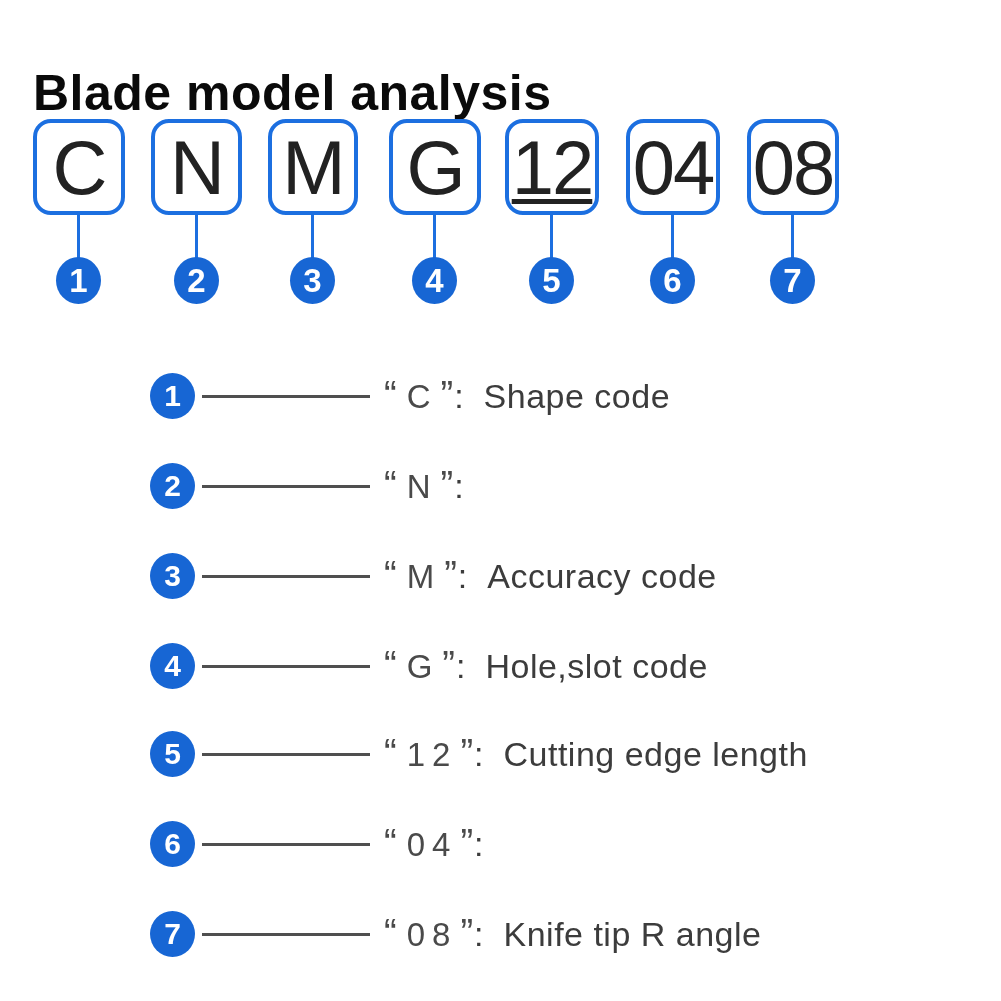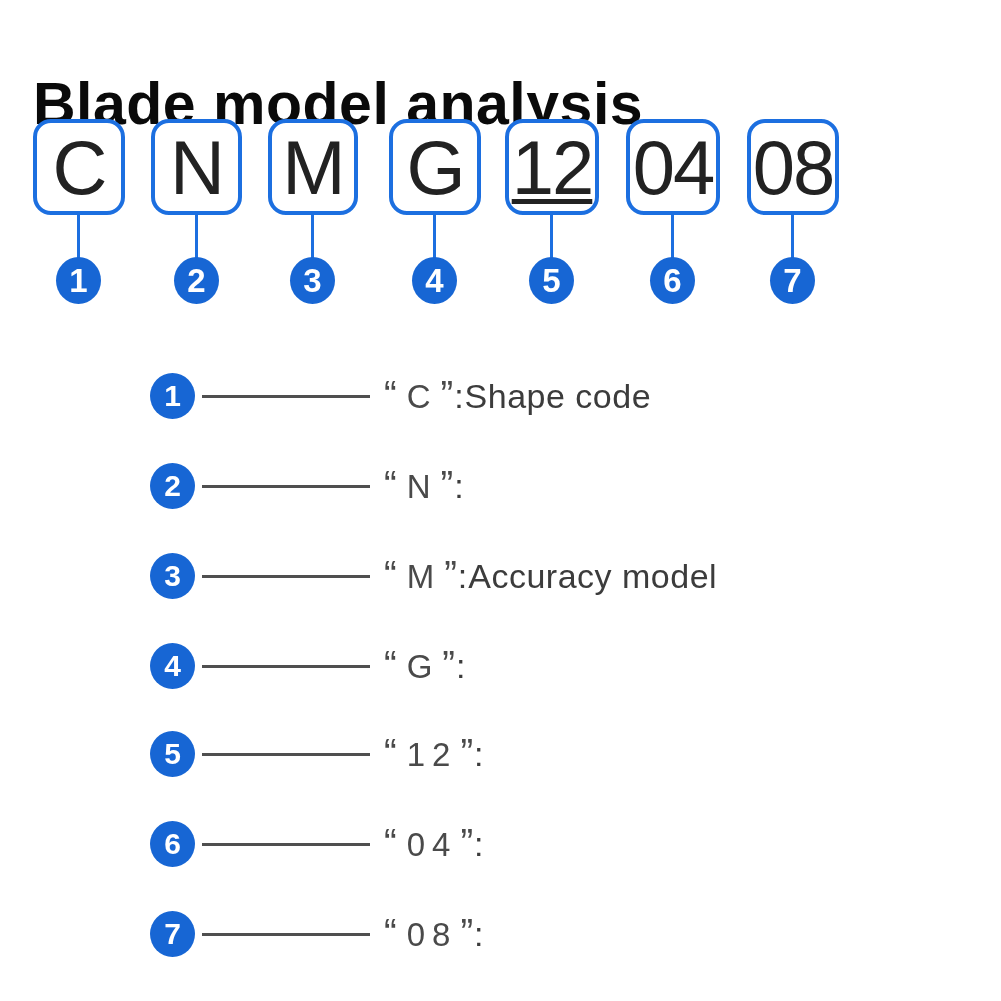--- a/index.html
+++ b/index.html
@@ -20,21 +20,21 @@
     --ink: #222222;
     --legend-ink: #3c3c3c;
     --line-gray: #4f4f4f;
   }
 
   
   .title {
     position: absolute;
     left: 33px;
     top: 30px;
-    font-size: 59px;
+    font-size: 50px;
     font-weight: bold;
     color: #0a0a0a;
     letter-spacing: 0.5px;
     white-space: nowrap;
   }
 
   
   .code-box {
     position: absolute;
     top: 119px;
@@ -161,20 +161,21 @@
     letter-spacing: 7px;
     margin-right: -5px;
   }
   .legend-colon {
     color: var(--legend-ink);
     margin: 0 1px;
   }
   .legend-desc {
     color: var(--legend-ink);
     letter-spacing: 0.5px;
+    margin-left: 19px;
   }
 </style>
 </head>
 <body>
 
 <h1 class="title">Blade model analysis</h1>
 
 <div class="code-box b1">
     <span class="glyph">C</span>
   </div>
@@ -237,43 +238,45 @@
 </div>
 
 <div class="legend-row r3">
   <div class="legend-circle">3</div>
   <div class="legend-line"></div>
   <div class="legend-text">
     <span class="quote open-quote">“</span>
       <span class="legend-code">M</span>
       <span class="quote close-quote">”</span>
       <span class="legend-colon">:</span>
-      <span class="legend-desc">Accuracy model</span>
+      <span class="legend-desc">Accuracy code</span>
   </div>
 </div>
 
 <div class="legend-row r4">
   <div class="legend-circle">4</div>
   <div class="legend-line"></div>
   <div class="legend-text">
     <span class="quote open-quote">“</span>
       <span class="legend-code">G</span>
       <span class="quote close-quote">”</span>
       <span class="legend-colon">:</span>
+      <span class="legend-desc">Hole,slot code</span>
   </div>
 </div>
 
 <div class="legend-row r5">
   <div class="legend-circle">5</div>
   <div class="legend-line"></div>
   <div class="legend-text">
     <span class="quote open-quote">“</span>
       <span class="legend-code">12</span>
       <span class="quote close-quote">”</span>
       <span class="legend-colon">:</span>
+      <span class="legend-desc">Cutting edge length</span>
   </div>
 </div>
 
 <div class="legend-row r6">
   <div class="legend-circle">6</div>
   <div class="legend-line"></div>
   <div class="legend-text">
     <span class="quote open-quote">“</span>
       <span class="legend-code">04</span>
       <span class="quote close-quote">”</span>
@@ -282,14 +285,15 @@
 </div>
 
 <div class="legend-row r7">
   <div class="legend-circle">7</div>
   <div class="legend-line"></div>
   <div class="legend-text">
     <span class="quote open-quote">“</span>
       <span class="legend-code">08</span>
       <span class="quote close-quote">”</span>
       <span class="legend-colon">:</span>
+      <span class="legend-desc">Knife tip R angle</span>
   </div>
 </div>
 
 </body></html>

